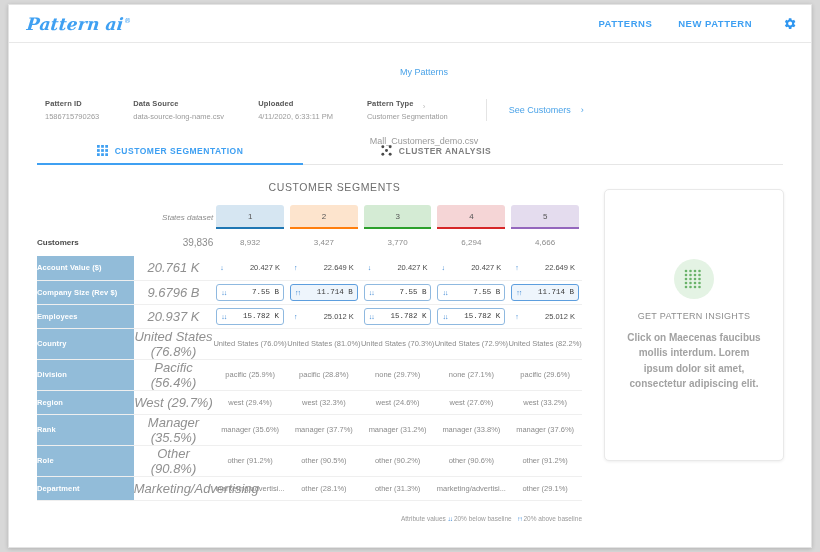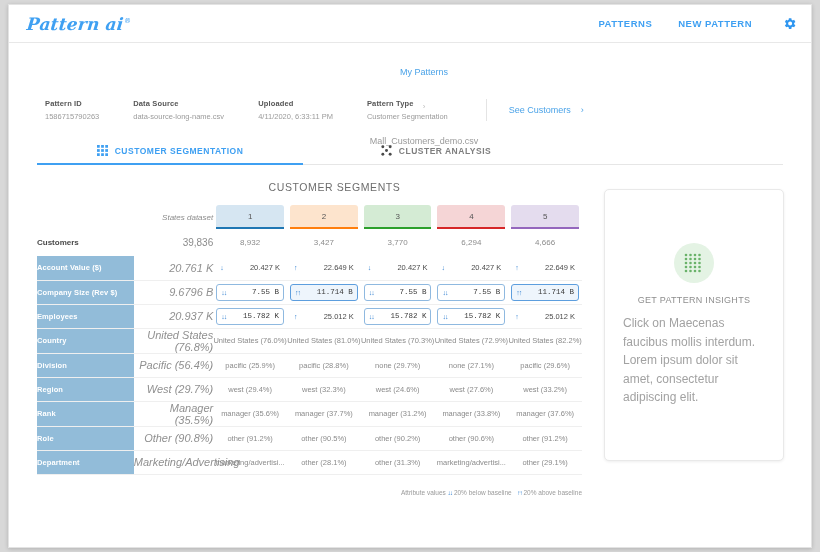--- a/index.html
+++ b/index.html
@@ -130,22 +130,22 @@
   tr.attr td { height: 24px; border-bottom: 1px solid #efefef; }
   tr.attr:first-of-type td { border-top: 1px solid #efefef; }
   .lab-cell {
     background: #92bcd9; color: #ffffff;
     font-size: 7.5px; font-weight: bold;
     padding-left: 8px; letter-spacing: .1px;
     border-bottom: 1px solid #ffffff;
     margin-top: 46px;
   }
   .base-cell {
-    font-size: 11px; color: #909090; font-style: italic;
-    text-align: right; padding-right: 8px;
+    font-size: 13px; color: #909090; font-style: italic;
+    text-align: center; padding-right: 8px;
   }
   .val-cell { font-size: 7.5px; color: #8b8b8b; text-align: center; }
 
   
   .numwrap {
     display: flex; align-items: center; justify-content: space-between;
     height: 17px; margin: 0 3px; padding: 0 4px;
     font-size: 7.5px; color: #3a7fbf; white-space: nowrap;
   }
   .numwrap.boxed { border: 1px solid #8fb9e0; border-radius: 3px; background: #ffffff; }
@@ -175,21 +175,21 @@
     width: 40px; height: 40px; border-radius: 50%;
     background: #e4f3e4;
     display: flex; align-items: center; justify-content: center;
     margin-bottom: 12px;
   }
   .ins-title {
     font-size: 9px; color: #8e8e8e; letter-spacing: .3px;
     margin-bottom: 9px; text-align: center;
   }
   .ins-body {
-    font-size: 12px; color: #a2a2a2; line-height: 1.55; 
+    font-size: 10px; color: #a2a2a2; line-height: 1.55; text-align: center; font-weight: bold;
   }
 </style>
 </head>
 <body>
 
 <div class="page">
 
   <div class="topbar">
     <div class="logo">
       <span>Pattern ai</span><span class="reg">®</span>

